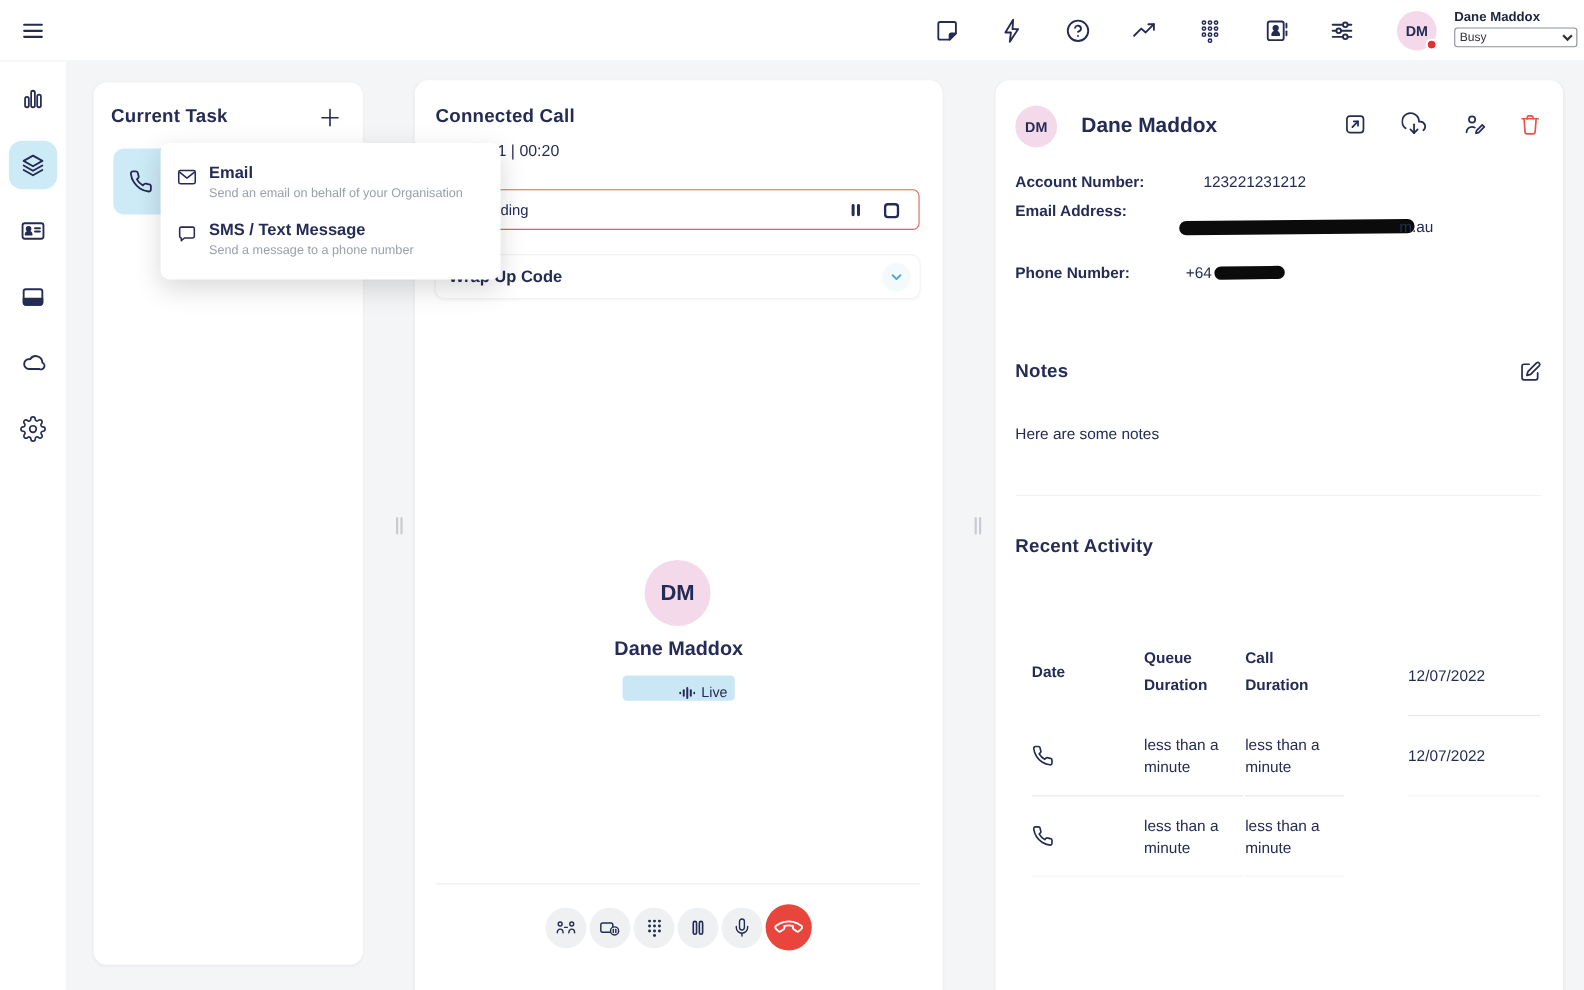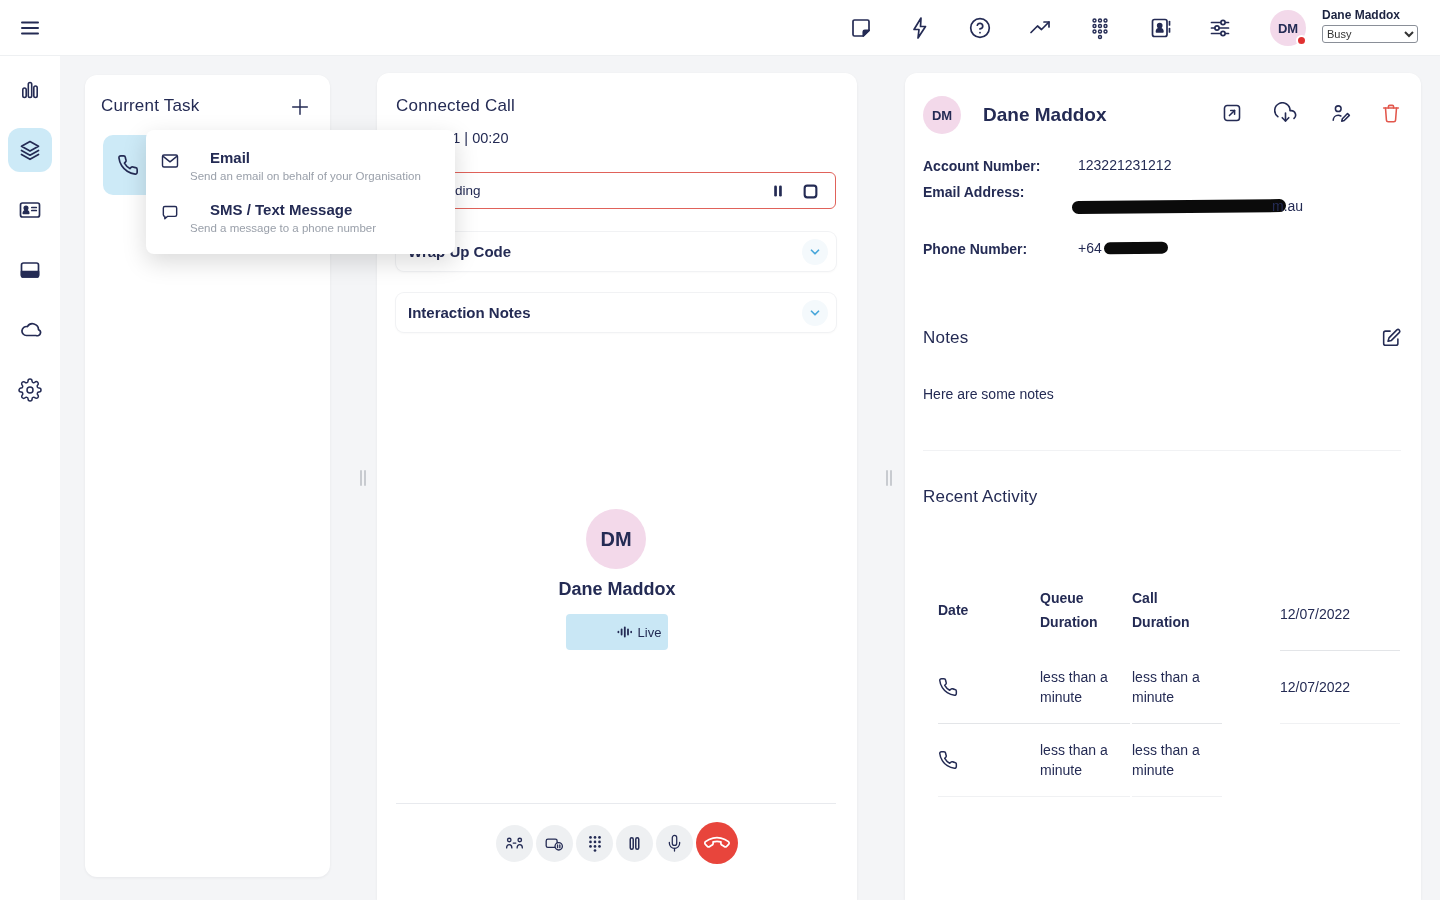--- a/index.html
+++ b/index.html
@@ -14,34 +14,34 @@
     --line:#e8eaee;
   }
   *{margin:0;padding:0;box-sizing:border-box;}
   html,body{width:1440px;height:900px;overflow:hidden;}
   body{font-family:"Liberation Sans", sans-serif;color:var(--navy);background:var(--bg);}
   #stage{position:relative;width:1440px;height:900px;background:var(--bg);overflow:hidden;}
   .abs{position:absolute;}
   .card{position:absolute;background:#fff;border-radius:12px;box-shadow:0 1px 3px rgba(16,24,40,.06);}
   .iconbtn{display:flex;align-items:center;justify-content:center;background:none;border:none;cursor:pointer;padding:0;}
   svg.ic{stroke:var(--navy);stroke-width:1.7;fill:none;stroke-linecap:round;stroke-linejoin:round;display:block;}
-  .h17{font-size:17px;font-weight:400;letter-spacing:.2px;}
+  .h17{font-size:17px;font-weight:700;letter-spacing:.2px;}
   
   #topbar{position:absolute;left:0;top:0;width:1440px;height:56px;background:#fff;border-bottom:1px solid #eef0f2;z-index:20;}
   .avatar{border-radius:50%;background:#f3d9ea;display:flex;align-items:center;justify-content:center;font-weight:700;color:var(--navy);}
-  #status-select{width:96px;height:18px;font-size:11px;border:1px solid #8a8f98;border-radius:3px;color:#333;background:#fff;margin-top:3px;}
+  #status-select{width:112px;height:18px;font-size:11px;border:1px solid #8a8f98;border-radius:3px;color:#333;background:#fff;margin-top:3px;}
   
   #sidebar{position:absolute;left:0;top:56px;width:60px;height:844px;background:#fff;z-index:15;}
   .side-item{position:absolute;left:8px;width:44px;height:44px;border-radius:12px;display:flex;align-items:center;justify-content:center;cursor:pointer;}
   .side-item.active{background:var(--lightblue);}
   
   #task-menu{position:absolute;left:146px;top:130px;width:309px;background:#fff;border-radius:8px;box-shadow:0 8px 24px rgba(0,0,0,.15);z-index:60;padding:10px 0;}
   .menu-item{display:flex;gap:10px;padding:9px 16px 9px 14px;cursor:pointer;}
   .menu-item svg{margin-top:2px;flex:none;}
-  .menu-title{font-size:15px;line-height:18px;font-weight:700;color:var(--navy);margin-left:20px;}
+  .menu-title{font-size:15px;line-height:18px;font-weight:700;color:var(--navy);}
   .menu-desc{font-size:11.5px;line-height:14px;color:var(--gray);margin-top:2px;}
   
   .accordion{position:absolute;left:19px;width:440px;height:39px;background:#fff;border-radius:8px;box-shadow:0 0 0 1px #f1f2f4,0 1px 3px rgba(0,0,0,.05);display:flex;align-items:center;justify-content:space-between;padding:0 8px 0 12px;cursor:pointer;}
   .acc-label{font-size:15px;font-weight:700;}
   .acc-chev{width:26px;height:26px;border-radius:50%;background:#f4f9fc;display:flex;align-items:center;justify-content:center;}
   
   .ctl{width:37px;height:37px;border-radius:50%;background:#eef0f2;display:flex;align-items:center;justify-content:center;border:none;cursor:pointer;}
   .ctl.end{width:42px;height:42px;background:var(--red);}
   
   .field-label{font-size:14px;font-weight:700;color:var(--navy);}
@@ -219,34 +219,26 @@
 
     <div class="accordion" style="top:159px;">
       <span class="acc-label">Wrap Up Code</span>
       <span class="acc-chev">
         <svg width="14" height="14" viewBox="0 0 24 24" style="stroke:#49a7da;stroke-width:3;fill:none;stroke-linecap:round;stroke-linejoin:round;">
           <polyline points="6,9 12,15 18,9"></polyline>
         </svg>
       </span>
     </div>
 
-    <div class="accordion" style="top:220px;">
-      <span class="acc-label">Interaction Notes</span>
-      <span class="acc-chev">
-        <svg width="14" height="14" viewBox="0 0 24 24" style="stroke:#49a7da;stroke-width:3;fill:none;stroke-linecap:round;stroke-linejoin:round;">
-          <polyline points="6,9 12,15 18,9"></polyline>
-        </svg>
-      </span>
-    </div>
 
     <div class="avatar abs" style="left:209px;top:436px;width:60px;height:60px;font-size:20px;">
       <span>DM</span>
     </div>
     <div class="abs" style="left:0;top:506px;width:100%;text-align:center;font-size:18px;font-weight:700;">Dane Maddox</div>
-    <div class="abs" style="left:189px;top:541px;width:102px;height:36px;background:var(--badgeblue);border-radius:4px;display:flex;align-items:center;justify-content:center;gap:6px;padding-left:44px;">
+    <div class="abs" style="left:189px;top:541px;width:102px;height:23px;background:var(--badgeblue);border-radius:4px;display:flex;align-items:flex-end;justify-content:center;gap:6px;padding-left:44px;">
       <svg width="15" height="14" viewBox="0 0 15 14">
         <rect x="0.5" y="5.8" width="1.8" height="2.4" rx="0.9" fill="#242b54"></rect>
         <rect x="3.7" y="3.6" width="1.8" height="6.8" rx="0.9" fill="#242b54"></rect>
         <rect x="6.9" y="1.5" width="1.8" height="11" rx="0.9" fill="#242b54"></rect>
         <rect x="10.1" y="3.6" width="1.8" height="6.8" rx="0.9" fill="#242b54"></rect>
         <rect x="13.3" y="5.8" width="1.8" height="2.4" rx="0.9" fill="#242b54"></rect>
       </svg>
       <span style="font-size:13px;font-weight:400;">Live</span>
     </div>
 
@@ -369,21 +361,21 @@
       <svg width="22" height="22" viewBox="0 0 24 24" style="stroke:#e2574c;stroke-width:1.7;fill:none;stroke-linecap:round;stroke-linejoin:round;">
         <line x1="4" y1="6.5" x2="20" y2="6.5"></line>
         <path d="M9.2 6.5V5a1.3 1.3 0 0 1 1.3-1.3h3a1.3 1.3 0 0 1 1.3 1.3v1.5"></path>
         <path d="M6 6.5l1 13.2a2 2 0 0 0 2 1.8h6a2 2 0 0 0 2-1.8l1-13.2"></path>
       </svg>
     </button>
 
     <div class="abs" style="left:18px;top:84px;">
       <span class="field-label">Account Number:</span>
     </div>
-    <div class="abs field-value" style="left:173px;top:84px;">123221231212</div>
+    <div class="abs field-value" style="left:189px;top:84px;">123221231212</div>
 
     <div class="abs" style="left:18px;top:110px;">
       <span class="field-label">Email Address:</span>
     </div>
     <div class="redact" style="left:167px;top:127px;width:214px;height:13px;transform:rotate(-0.5deg);"></div>
     <div class="abs field-value" style="left:367px;top:125px;">m.au</div>
 
     <div class="abs" style="left:18px;top:167px;">
       <span class="field-label">Phone Number:</span>
     </div>

